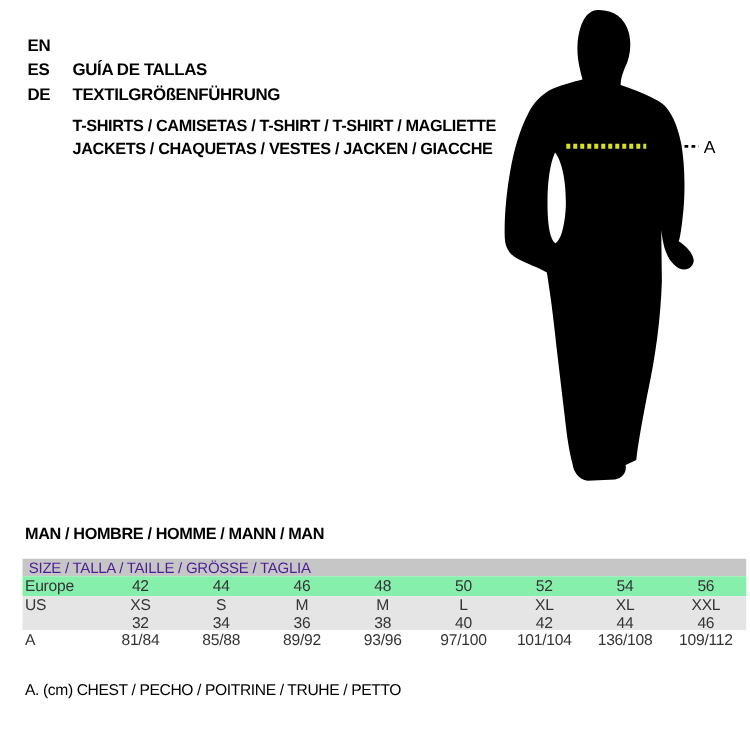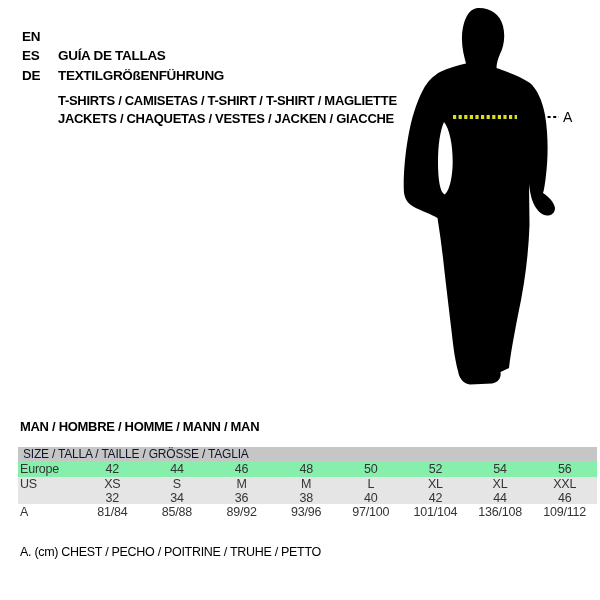--- a/index.html
+++ b/index.html
@@ -13,21 +13,21 @@
   .lang-code{width:36px;}
   
   .categories{position:absolute;top:92px;left:22px;margin-left:36px;}
   .cat-line{font-size:13px;font-weight:bold;line-height:18px;letter-spacing:-0.3px;white-space:nowrap;}
   
   .figure-wrap{position:absolute;left:390px;top:4px;width:200px;height:390px;}
   
   .section-title{position:absolute;top:419px;left:20px;font-size:13px;font-weight:bold;letter-spacing:-0.3px;}
   
   .size-table{position:absolute;top:447px;left:18px;width:579px;font-size:12.5px;color:#343434;letter-spacing:-0.2px;}
-  .thead-bar{background:#c6c6c6;height:14px;line-height:14px;padding-left:5px;font-size:12px;color:#0f172a;}
+  .thead-bar{background:#c6c6c6;height:14px;line-height:14px;padding-left:5px;font-size:12px;color:#4c1d95;}
   .trow{display:grid;grid-template-columns:62px repeat(8,1fr);align-items:center;}
   .trow .cell{text-align:center;}
   .trow .rlabel{text-align:left;padding-left:2px;}
   .row-europe{height:16px;background:#86efac;}
   .us-band{background:#e5e5e5;}
   .us-band .trow{height:13.5px;}
   .row-a{height:16px;background:#ffffff;}
   
   .footnote{position:absolute;top:545px;left:20px;font-size:12.5px;font-weight:normal;letter-spacing:-0.3px;}
 </style>

